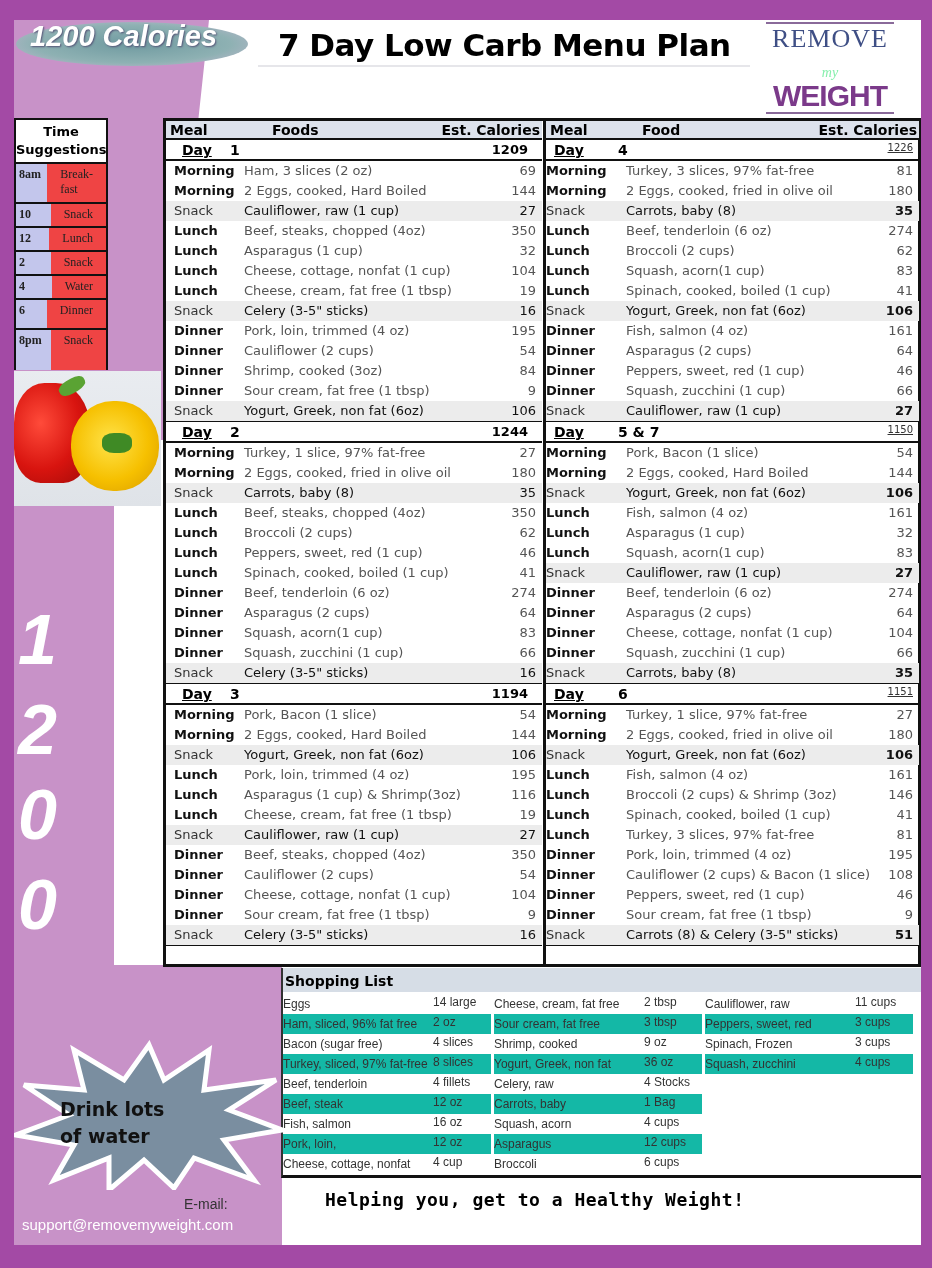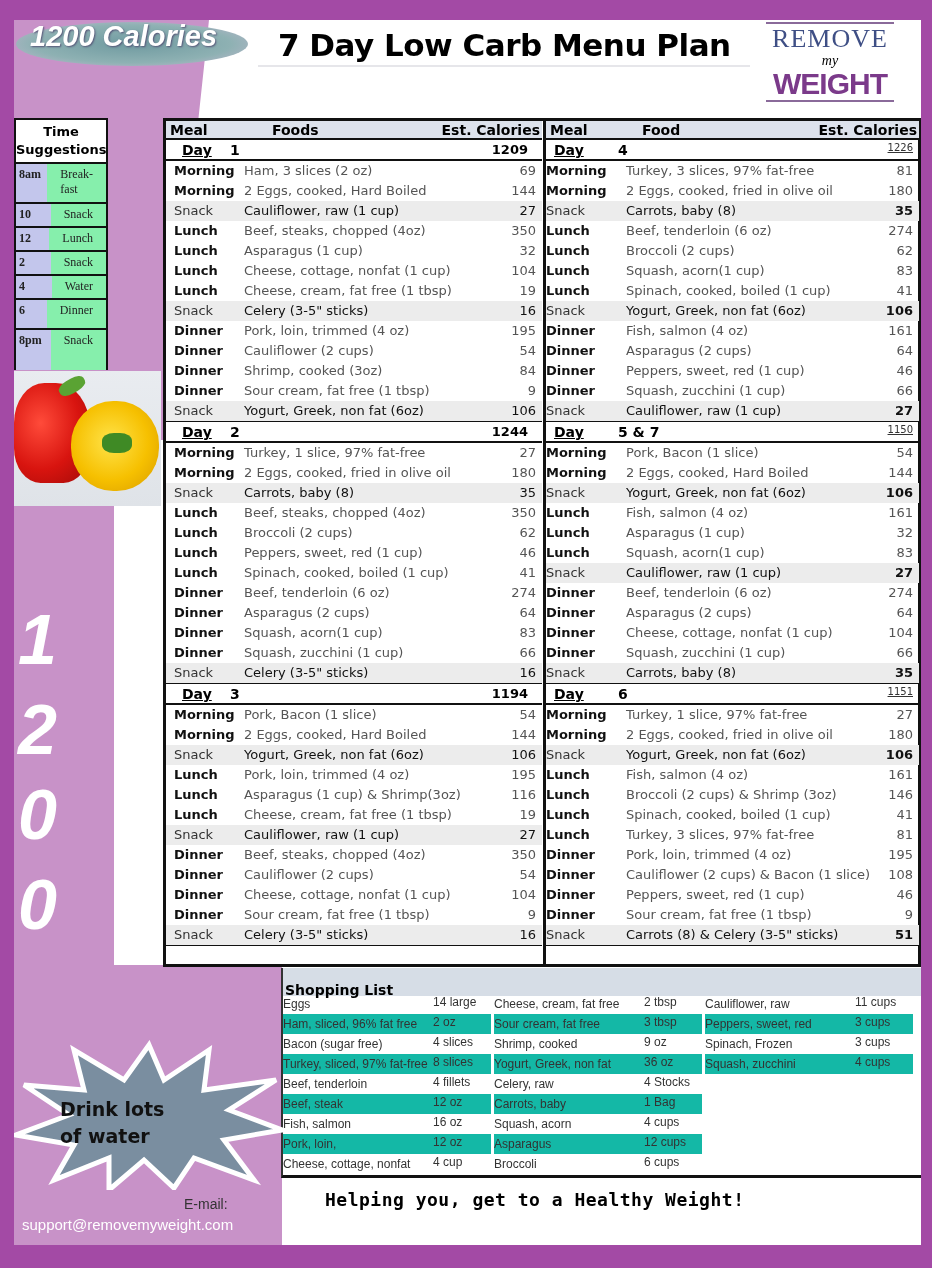--- a/index.html
+++ b/index.html
@@ -7,29 +7,29 @@
   .page { position: absolute; left: 14px; top: 20px; width: 907px; height: 1225px; background: #ffffff; }
   .left-band { position: absolute; left: 14px; top: 20px; width: 268px; height: 1225px; background: #c892c8;
      clip-path: polygon(0 0, 195px 0, 150px 420px, 100px 420px, 100px 600px, 100px 945px, 268px 945px, 268px 1225px, 0 1225px); }
   .header-oval { position: absolute; left: 16px; top: 22px; width: 232px; height: 44px; border-radius: 50%;
      background: radial-gradient(ellipse at center, #6f9aa0 0%, #8eb1b3 60%, #c9b9d4 100%); }
   .cal-title { position: absolute; left: 30px; top: 20px; font: italic bold 29px "Liberation Sans", sans-serif; color: #fff; text-shadow: 1px 1px 2px #557; }
   .main-title { position: absolute; left: 270px; top: 27px; font: bold 31px "DejaVu Sans", sans-serif; color: #000; letter-spacing: -0.5px; margin-left: 8px; }
   .title-rule { position: absolute; left: 258px; top: 65px; width: 492px; height: 2px; background: #e6e6ea; }
   .logo { position: absolute; left: 760px; top: 22px; width: 140px; height: 90px; text-align: center; }
   .logo .remove { font: 26px "Liberation Serif", serif; color: #3f4f85; letter-spacing: 1px; line-height: 30px; }
-  .logo .my { font: italic 14px "Liberation Serif", serif; color: #000000; line-height: 14px; }
+  .logo .my { font: italic 14px "Liberation Serif", serif; color: #86efac; line-height: 14px; margin-top: 12px; }
   .logo .weight { font: bold 30px "Liberation Sans", sans-serif; color: #7b3a8a; line-height: 32px; letter-spacing: -1px; }
   .logo .line { height: 2px; background: #8a6a9a; margin: 0 6px; }
 
   .time-box { position: absolute; left: 14px; top: 118px; width: 94px; height: 252px; background: #fff; border: 2px solid #111; }
   .time-head { height: 44px; text-align: center; font: bold 13px "DejaVu Sans", sans-serif; line-height: 18px; padding-top: 3px; border-bottom: 2px solid #111; }
   .time-row { display: flex; border-bottom: 2px solid #111; font: 12px "Liberation Serif", serif; color: #222; }
   .time-row .t { width: 44px; background: #c3c6ec; padding: 3px 3px; font-weight: bold; }
-  .time-row .a { flex: 1; background: #86efac; padding: 3px 13px; }
+  .time-row .a { flex: 1; background: #ef4444; padding: 3px 13px; }
   .time-row:last-child { border-bottom: none; }
 
   .peppers { position: absolute; left: 14px; top: 371px; width: 147px; height: 135px; background: linear-gradient(#e9ecf0, #dfe3e8); overflow: hidden; }
   .pep-red { position: absolute; left: 0px; top: 12px; width: 76px; height: 100px; background: radial-gradient(ellipse at 35% 40%, #ff4b3a 0%, #d8140f 55%, #a10a08 100%); border-radius: 40% 45% 35% 35%; }
   .pep-yellow { position: absolute; left: 57px; top: 30px; width: 88px; height: 90px; background: radial-gradient(ellipse at 45% 45%, #ffe34a 0%, #f6c000 55%, #d79a00 100%); border-radius: 48%; }
   .pep-stem1 { position: absolute; left: 44px; top: 8px; width: 28px; height: 14px; background: #5aa333; border-radius: 40%; transform: rotate(-30deg); }
   .pep-stem2 { position: absolute; left: 88px; top: 62px; width: 30px; height: 20px; background: #3f8a25; border-radius: 40%; }
 
   .big-num { position: absolute; left: 18px; font: italic bold 70px "Liberation Sans", sans-serif; color: #fff; line-height: 70px; }
 
@@ -51,21 +51,21 @@
   .row .m { position: absolute; left: 8px; top: 2px; font-weight: bold; color: #111; }
   .row.snack .m { font-weight: normal; color: #333; }
   .row .f { position: absolute; left: 78px; top: 2px; white-space: nowrap; }
   .r .row .m { left: 0; }
   .r .row .f { left: 80px; }
   .row .c { position: absolute; right: 6px; top: 2px; }
   .row.snack.r-bold .c { font-weight: bold; }
   .day-sep { height: 0; border-top: 1px solid #111; }
 
   .shop { position: absolute; left: 281px; top: 968px; width: 640px; height: 210px; background: #fff; border-left: 2px solid #333; border-bottom: 3px solid #111; }
-  .shop-head { height: 24px; background: #d6dde6; font: bold 14px "DejaVu Sans", sans-serif; padding: 14px 2px; }
+  .shop-head { height: 24px; background: #d6dde6; font: bold 14px "DejaVu Sans", sans-serif; padding: 5px 2px; }
   .shop-col { position: absolute; top: 26px; }
   .shop-row { height: 20px; display: flex; font: 12px "Liberation Sans", sans-serif; color: #333; justify-content: center; }
   .shop-row.alt { background: #14b8a6; }
   .shop-row .n { padding-top: 3px; }
   .shop-row .q { padding-top: 1px; }
 
   .footer { position: absolute; left: 283px; top: 1181px; width: 638px; height: 64px; background: #fff; }
   .footer .tag { position: absolute; left: 42px; top: 8px; font: bold 18px "DejaVu Sans Mono", monospace; color: #000; letter-spacing: 0.5px; }
   .footer .disc { position: absolute; left: 10px; top: 34px; font: 10px "DejaVu Sans", sans-serif; letter-spacing: 1.1px; color: #111; line-height: 16px; width: 630px; }
 

